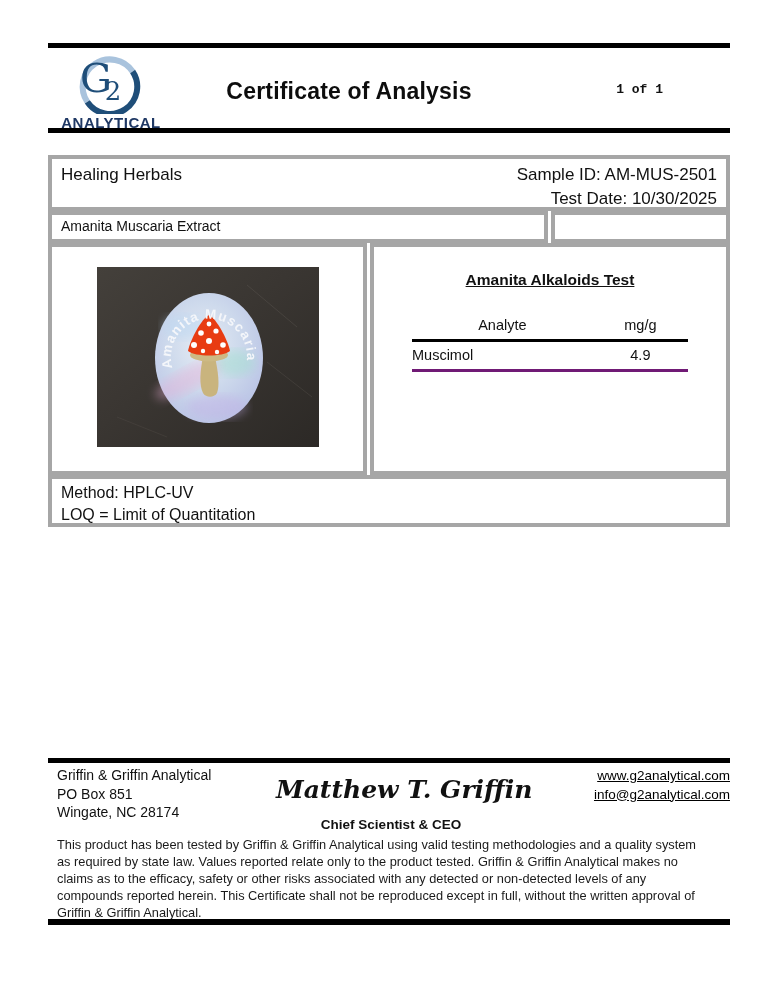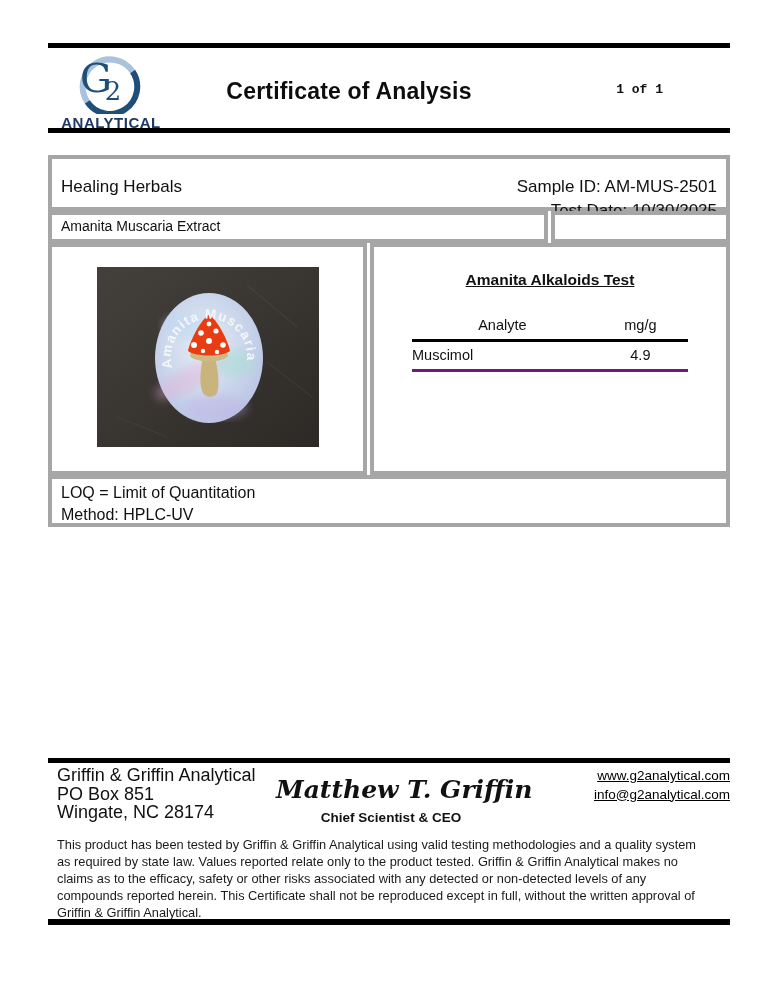--- a/index.html
+++ b/index.html
@@ -17,44 +17,44 @@
   .header-row { position:absolute; top:48px; left:48px; width:682px; height:80px; }
   .logo { position:absolute; left:8px; top:0px; width:110px; text-align:center; }
   .logo-text { font-weight:bold; font-size:15px; letter-spacing:.5px; color:#1f3864; margin-top:-4px; }
   .title { position:absolute; left:-40px; right:40px; top:30px; text-align:center;
            font-size:23px; font-weight:bold; letter-spacing:.2px; color:#0d0d0d; }
   .pagenum { position:absolute; right:67px; top:34px; font-size:13px; font-weight:bold;font-family:Liberation Mono, monospace; }
 
   
   .info { position:absolute; top:155px; left:48px; width:682px; }
   .cell { background:#fff; border:4px solid #a6a6a6; }
-  .row1 { height:56px; display:flex; justify-content:space-between; padding:16px 9px 0 9px; }
+  .row1 { height:56px; display:flex; justify-content:space-between; padding:4px 9px 0 9px; }
   .client { font-size:17px; padding-top:2px; }
   .ids { text-align:right; font-size:17px; line-height:24px; }
   .row2 { display:flex; gap:3px; margin-top:0; }
   .row2-left { width:500px; height:32px; font-size:14px; padding:3px 9px 0 9px; }
   .row2-right { flex:1; height:32px; }
   .row3 { display:flex; gap:3px; }
   .photo-cell { width:319px; height:232px; }
   .photo { display:block; width:222px; height:180px; margin:20px auto 0 auto; }
   .results-cell { flex:1; height:232px; }
   .results-title { margin-top:24px; text-align:center; font-size:15.5px; font-weight:bold; text-decoration:underline; }
   table.results { width:276px; margin:25px auto 0 auto; border-collapse:collapse; font-size:14.5px; }
   table.results th { font-weight:normal; text-align:center; padding:3px 0 6px 0; border-bottom:3px solid #000; }
   table.results td { padding:5px 0 6px 0; border-bottom:3px solid #701a75; }
   td.analyte { text-align:left; padding-left:7px; }
   td.value { text-align:center; }
   .row4 { height:52px; font-size:16px; line-height:22px; padding:3px 9px; }
 
   
   .footer-cols { position:absolute; top:764px; left:48px; width:682px; display:flex; }
-  .addr { width:228px; font-size:18px; line-height:18.7px; padding-left:9px; padding-top:2px; }
+  .addr { width:228px; font-size:14px; line-height:18.7px; padding-left:9px; padding-top:2px; }
   .sig-block { width:230px; text-align:center; }
   .sig-name { font-family:"DejaVu Serif", serif; font-style:italic; font-weight:bold; font-size:25px; white-space:nowrap; margin-top:11px; }
-  .sig-title { font-size:13.5px; font-weight:bold; margin-top:6px; }
+  .sig-title { font-size:13.5px; font-weight:bold; margin-top:13px; }
   .links { flex:1; padding-left:62px; font-size:13.5px; line-height:18.5px; padding-top:3px; }
   .links a { color:#000000; text-decoration:underline; display:block;text-align:right; }
   .disclaimer { position:absolute; top:837px; left:57px; width:655px; font-size:12.8px; line-height:16.9px; color:#1a1a1a; }
 </style>
 </head>
 <body>
 
 <div class="page">
 
   <div class="rule rule-1"></div>
@@ -151,22 +151,22 @@
             <tr>
               <td class="analyte">Muscimol</td>
               <td class="value">4.9</td>
             </tr>
           </tbody>
         </table>
       </div>
     </div>
 
     <div class="cell row4">
+      <div>Method: HPLC-UV</div>
       <div>LOQ = Limit of Quantitation</div>
-      <div>Method: HPLC-UV</div>
     </div>
   </section>
 
   <div class="rule rule-3"></div>
 
   <div class="footer-cols">
     <div class="addr">
       <div>Griffin &amp; Griffin Analytical</div>
       <div>PO Box 851</div>
       <div>Wingate, NC 28174</div>

